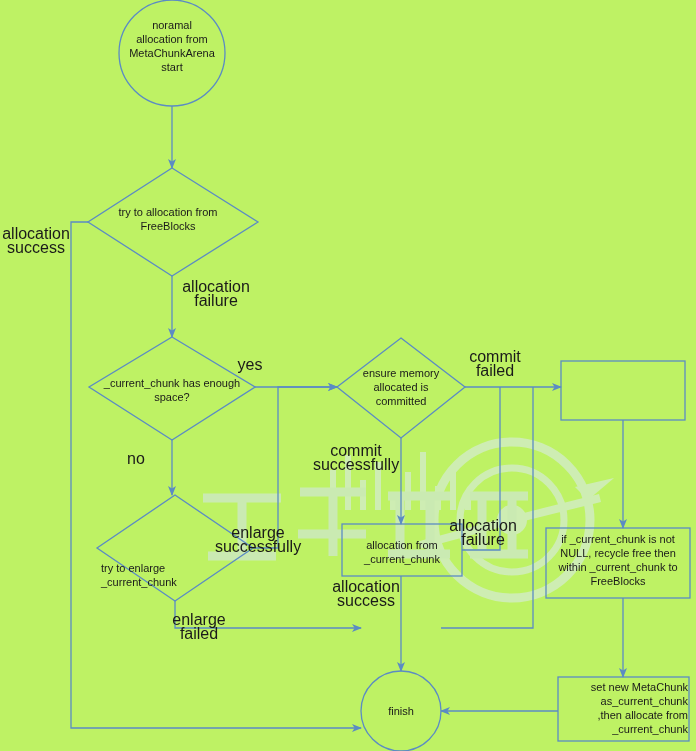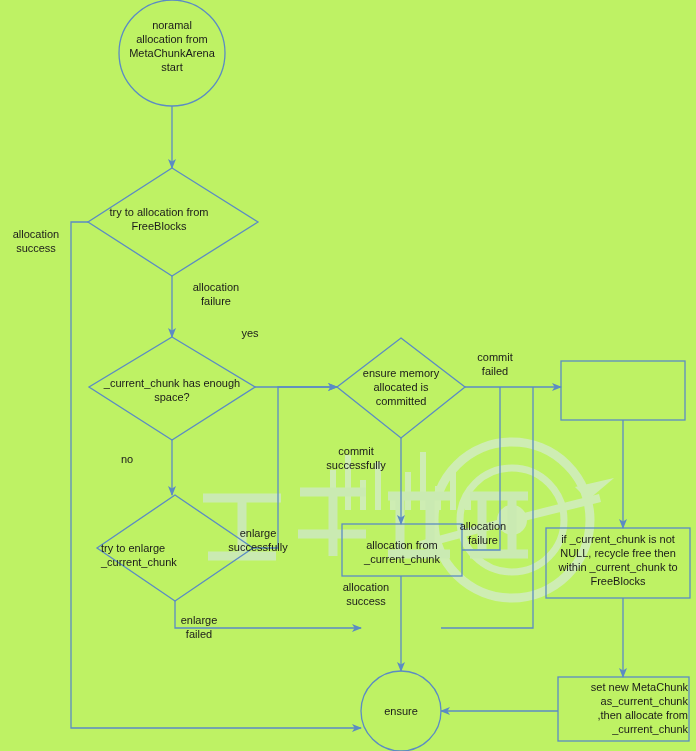--- a/index.html
+++ b/index.html
@@ -30,21 +30,21 @@
     font-size: 11px;
     line-height: 14px;
     font-family: "Liberation Sans", sans-serif;
     white-space: pre-line;
     pointer-events: none;
   }
   .edge-label {
     position: absolute;
     text-align: center;
     color: #1a1a1a;
-    font-size: 11px;
+    font-size: 16px;
     line-height: 14px;
     font-family: "Liberation Sans", sans-serif;
     white-space: pre-line;
     pointer-events: none;
   }
 </style>
 </head>
 <body>
 
 <div id="canvas">
@@ -145,58 +145,58 @@
       <path d="M533 387 V628 H441"></path>
 
     </g>
   </svg>
 
   <div class="node-label" style="left:112px; top:18px; width:120px;">noramal
 allocation from
 MetaChunkArena
 start</div>
 
-  <div class="node-label" style="left:79px; top:205px; width:160px;">try to allocation from
+  <div class="node-label" style="left:88px; top:205px; width:160px;">try to allocation from
 FreeBlocks</div>
 
   <div class="node-label" style="left:82px; top:376px; width:180px;">_current_chunk  has enough
 space?</div>
 
   <div class="node-label" style="left:351px; top:366px; width:100px;">ensure memory
 allocated is
 committed</div>
 
-  <div class="node-label" style="left:101px; top:541px; width:150px; text-align:left;">try to enlarge
+  <div class="node-label" style="left:101px; top:561px; width:150px; text-align:left;">try to enlarge
 _current_chunk</div>
 
   <div class="node-label" style="left:345px; top:538px; width:114px;">allocation from
 _current_chunk</div>
 
 
   <div class="node-label" style="left:547px; top:532px; width:142px;">if _current_chunk is not
 NULL,  recycle free then
 within _current_chunk to
 FreeBlocks</div>
 
   <div class="node-label" style="left:560px; top:680px; width:128px;text-align:right;">set new MetaChunk
 as_current_chunk
 ,then allocate from
 _current_chunk</div>
 
-  <div class="node-label" style="left:371px; top:704px; width:60px;">ensure</div>
+  <div class="node-label" style="left:371px; top:704px; width:60px;">finish</div>
 
   <div class="edge-label" style="left:2px; top:227px; width:68px;">allocation
 success</div>
 
   <div class="edge-label" style="left:180px; top:280px; width:72px;">allocation
 failure</div>
 
-  <div class="edge-label" style="left:232px; top:326px; width:36px;">yes</div>
-
-  <div class="edge-label" style="left:111px; top:452px; width:32px;">no</div>
+  <div class="edge-label" style="left:232px; top:358px; width:36px;">yes</div>
+
+  <div class="edge-label" style="left:120px; top:452px; width:32px;">no</div>
 
   <div class="edge-label" style="left:466px; top:350px; width:58px;">commit
 failed</div>
 
   <div class="edge-label" style="left:312px; top:444px; width:88px;">commit
 successfully</div>
 
   <div class="edge-label" style="left:214px; top:526px; width:88px;">enlarge
 successfully</div>
 

